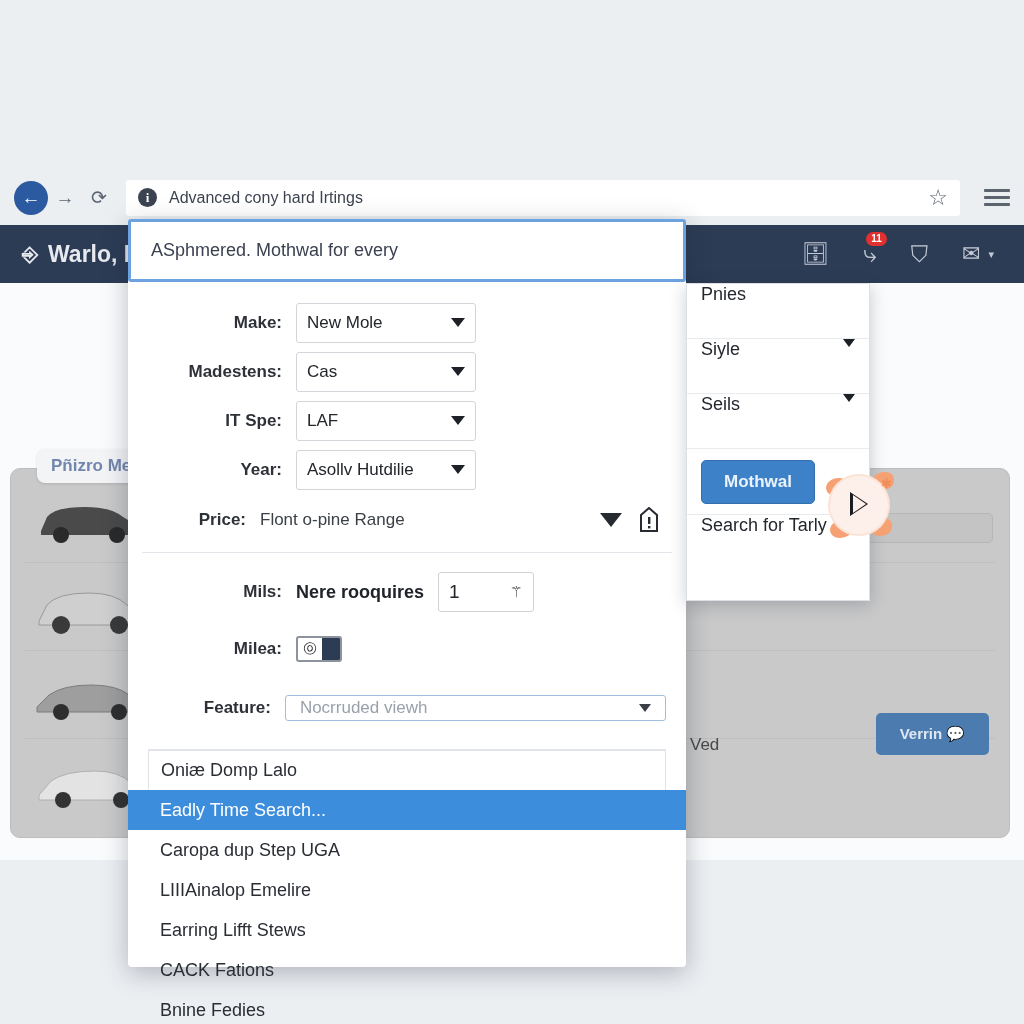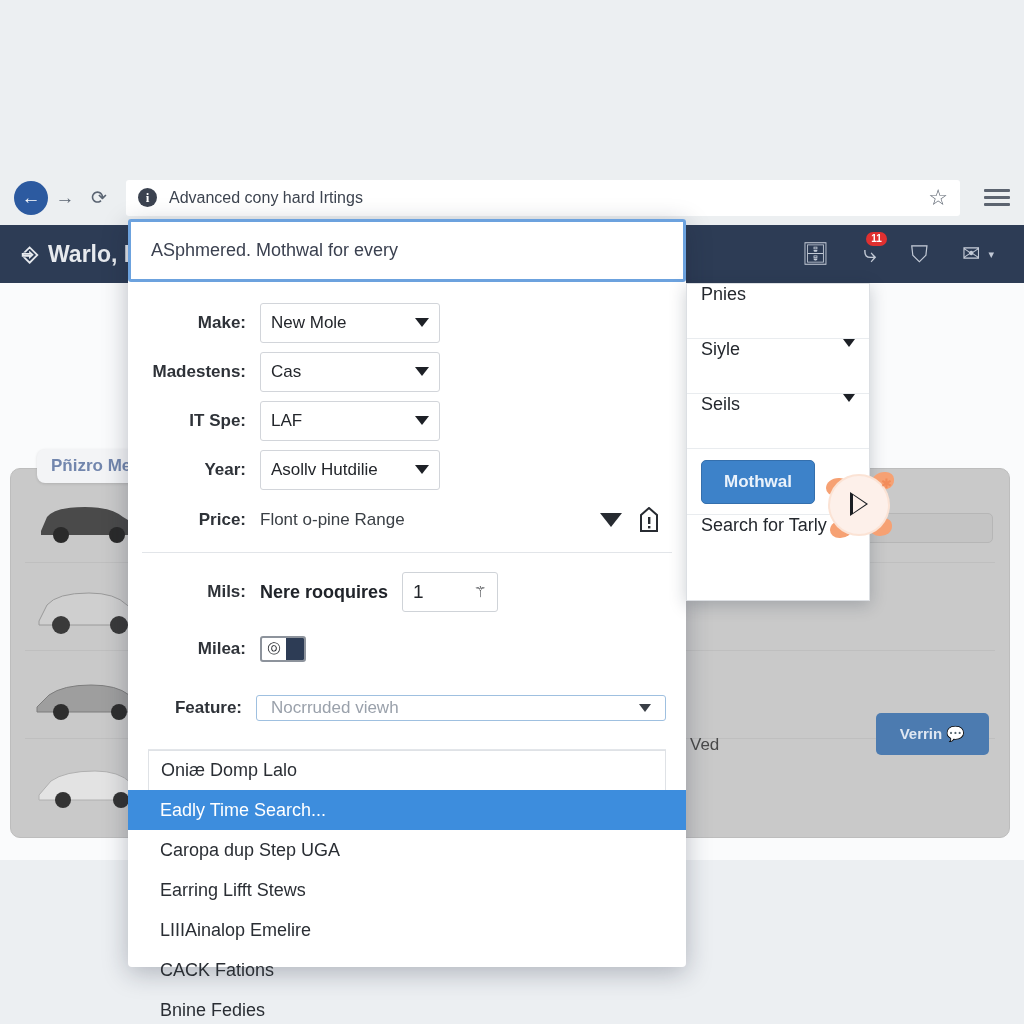--- a/index.html
+++ b/index.html
@@ -63,21 +63,21 @@
   
   .modal {
     position:absolute; left:128px; top:219px; width:558px; height:748px;
     background:#ffffff; border-radius:4px; box-shadow: 0 6px 26px rgba(20,30,50,.28);
   }
   .modal-search {
     margin:0; height:63px; border:3px solid #6ca2de; background:#fff; border-radius:3px;
     display:flex; align-items:center; padding:0 20px; font-size:18px; color:#3b4150;
   }
   .form { padding: 16px 0 0 0; }
-  .frow { display:flex; align-items:center; height:49px; padding: 0 20px; }
+  .frow { display:flex; align-items:center; height:49px; padding: 0 20px; margin-left: 36px; }
   .flabel { width:112px; text-align:right; padding-right:14px; font-size:17px; color:#2e3238; font-weight:bold; }
   .select {
     width:180px; height:40px; border:1px solid #d2d5da; border-radius:3px; background:#fff;
     display:flex; align-items:center; padding:0 10px; font-size:17px; color:#23262b;
   }
   .select .cv { flex:1; }
   .tri { width:0;height:0;border-left:7px solid transparent;border-right:7px solid transparent;
          border-top:9px solid #1d2026; }
   .price-row { display:flex; align-items:center; height:52px; padding:0 20px; }
   .price-val { font-size:17px; color:#3b4046; }
@@ -306,22 +306,22 @@
         <div class="combo">
           <span>Nocrruded viewh</span>
           <span class="tri"></span>
         </div>
       </div>
 
       <div class="dd">
         <div class="dd-item first">Oniæ Domp Lalo</div>
         <div class="dd-item sel">Eadly Time Search...</div>
         <div class="dd-item">Caropa dup Step UGA</div>
+        <div class="dd-item">LIІІAinalop Emelire</div>
         <div class="dd-item">Earring Lifft Stews</div>
-        <div class="dd-item">LIІІAinalop Emelire</div>
         <div class="dd-item">CACK Fations</div>
         <div class="dd-item">Bnine Fedies</div>
       </div>
     </div>
   </div>
 
   <div class="popup">
     <div class="pop-item">
       <span>Pnies</span>
     </div>

